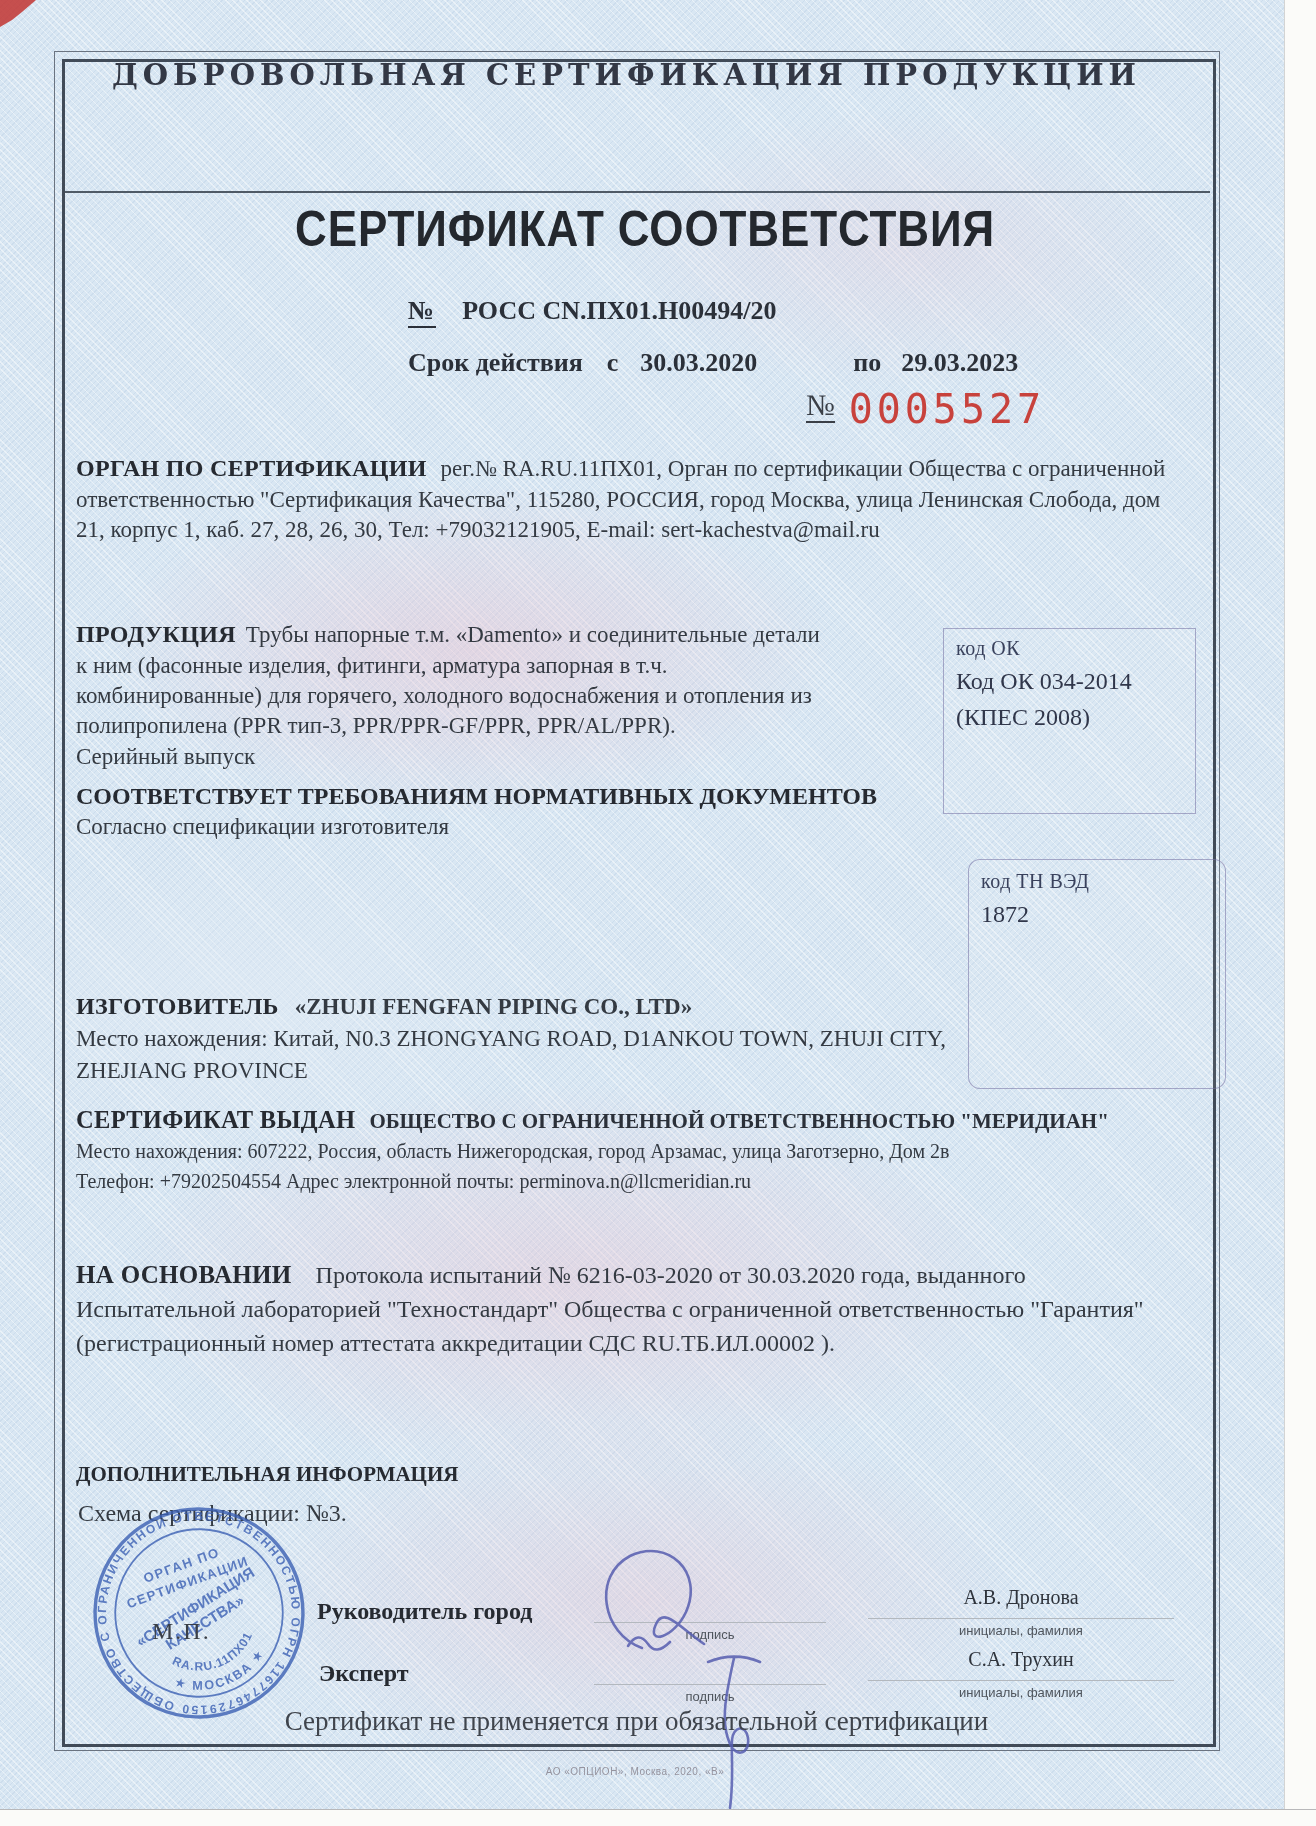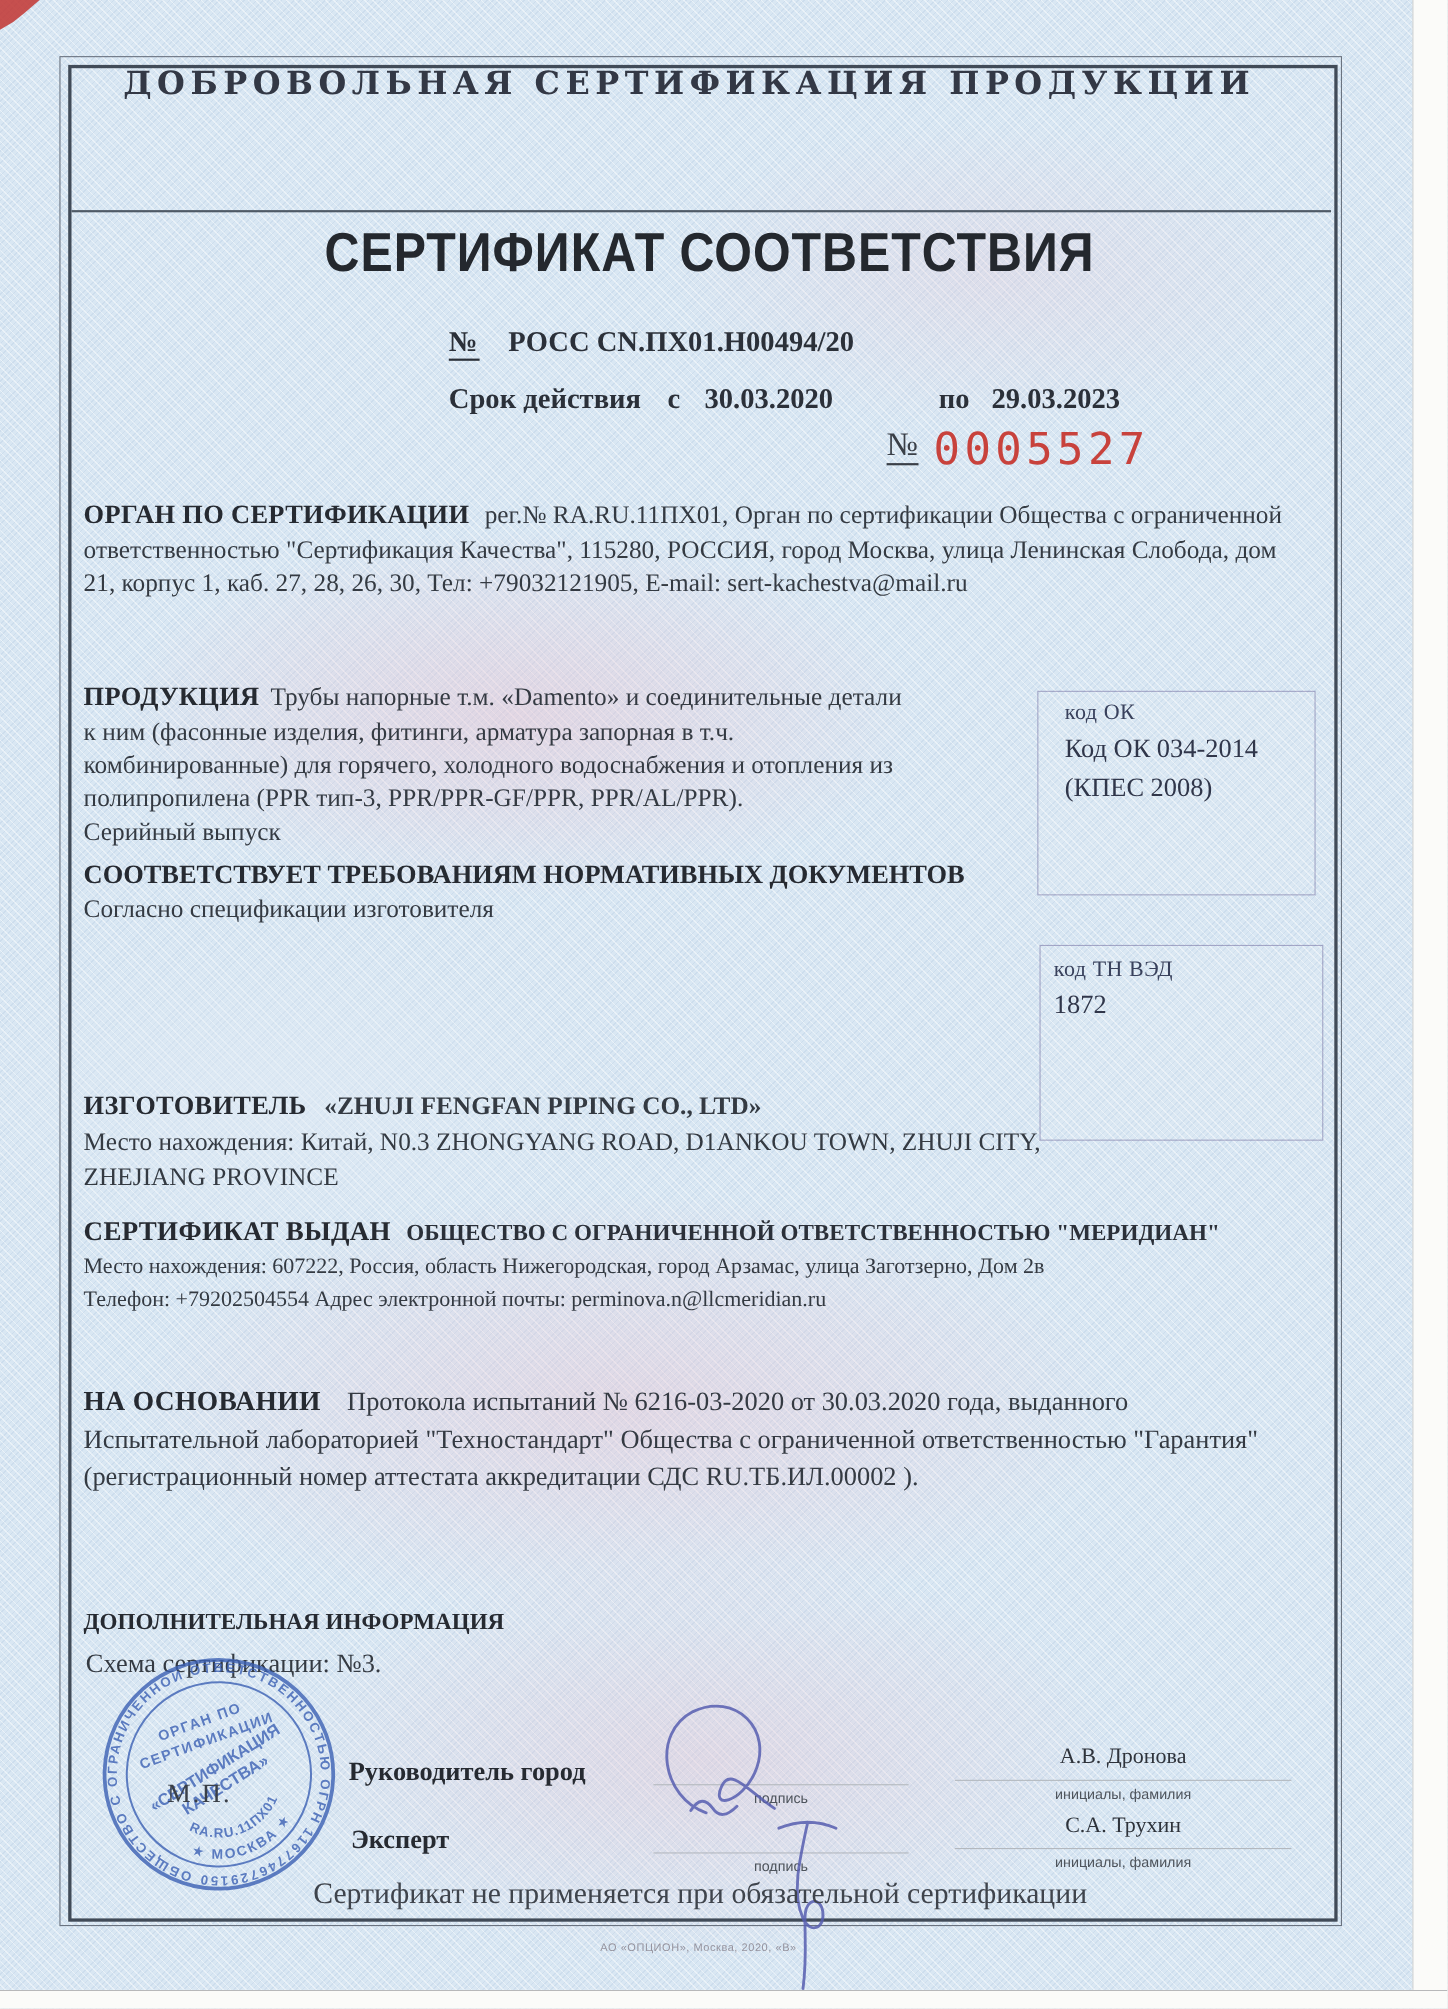--- a/index.html
+++ b/index.html
@@ -48,24 +48,24 @@
   .para{line-height:1.32;font-size:23px;color:#343a42;}
   .slabel{font-weight:700;font-size:24px;color:#262a31;letter-spacing:.3px;}
   .sec-organ{left:76px;top:430px;width:1106px;}
   .sec-organ .slabel{margin-right:14px;}
   .sec-product{left:76px;top:596px;width:748px;}
   .sec-product .slabel{margin-right:10px;font-family:Liberation Serif, serif;}
   .serial{display:block;}
   .sec-conf-label{left:76px;top:783px;font-weight:700;font-size:24px;color:#262a31;}
   .sec-conf-text{left:76px;top:814px;font-size:23px;}
   .code-box{border:1px solid rgba(115,110,160,.55);background:rgba(255,255,255,.06);}
-  .ok-box{left:943px;top:628px;width:253px;height:186px;padding:8px 24px;box-sizing:border-box;}
+  .ok-box{left:943px;top:628px;width:253px;height:186px;padding:8px 12px;box-sizing:border-box;}
   .box-caption{font-size:20px;color:#39415c;letter-spacing:.5px;}
   .box-line{font-size:24px;color:#30364a;margin-top:6px;line-height:1.25;}
-  .tnved-box{left:945px;top:859px;width:258px;height:178px;padding:10px 12px;box-sizing:border-box;}
+  .tnved-box{left:968px;top:859px;width:258px;height:230px;padding:10px 12px;box-sizing:border-box;border-radius:12px;}
   .sec-manufacturer{left:76px;top:990px;width:1090px;line-height:32px;}
   .sec-manufacturer .slabel{margin-right:16px;}
   .mname{font-weight:700;font-size:23px;}
   .sec-issued{left:76px;top:1104px;width:1110px;}
   .sec-issued .slabel{font-size:24.5px;margin-right:14px;}
   .iname{font-weight:700;font-size:21px;color:#2b3039;}
   .iline{font-size:20px;line-height:30px;}
   .sec-basis{left:76px;top:1234px;width:1102px;font-size:24px;line-height:34px;}
   .sec-basis .slabel{font-size:25px;margin-right:24px;}
   .sec-add-label{left:76px;top:1462px;font-weight:700;font-size:21px;color:#262a31;}

